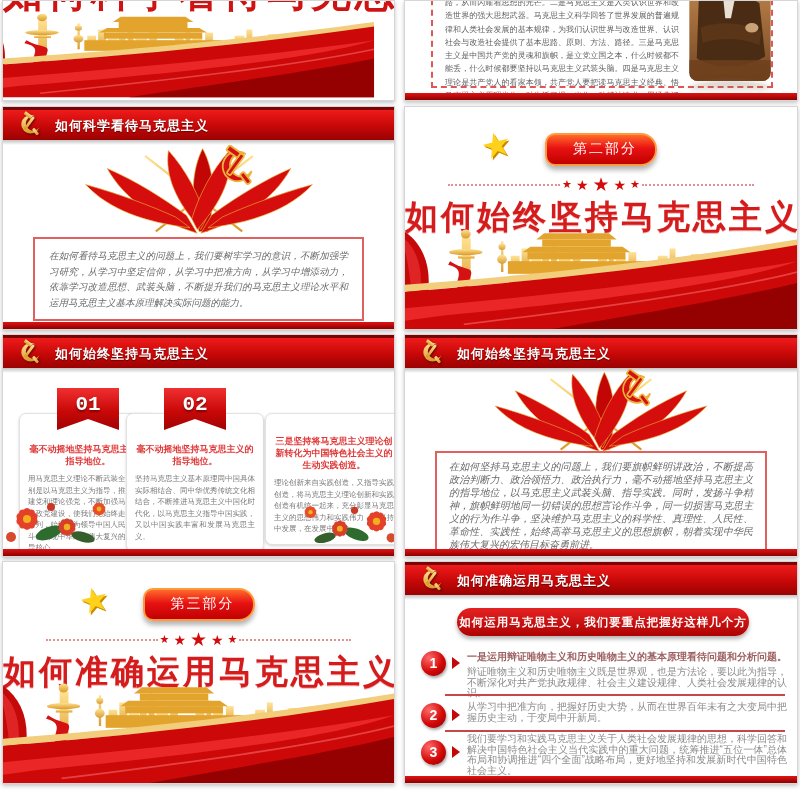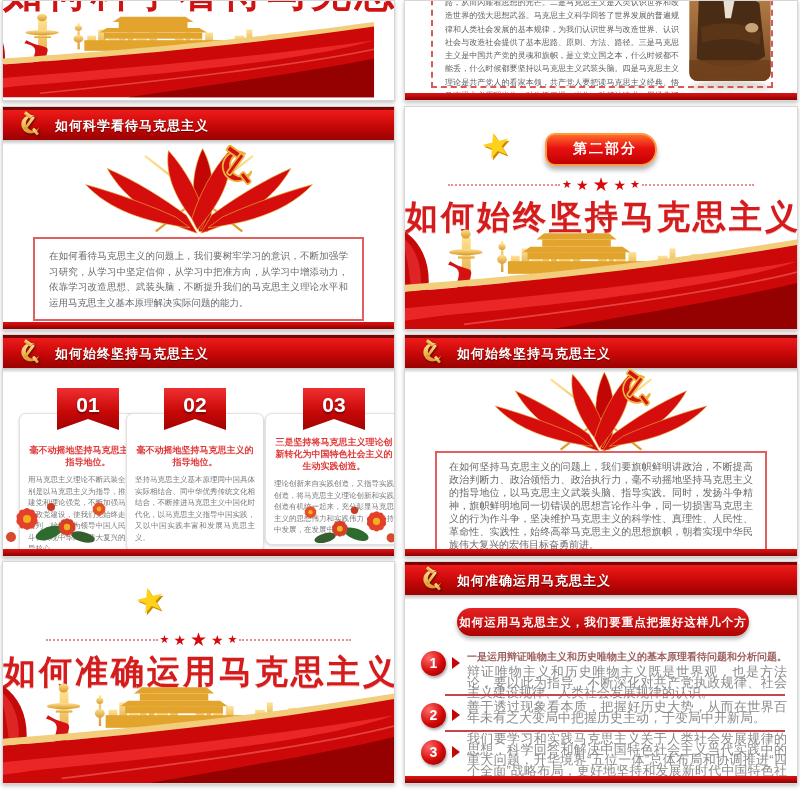--- a/index.html
+++ b/index.html
@@ -15,39 +15,39 @@
   .hdr .emb{position:absolute;left:12px;top:1px;width:28px;height:28px;filter:drop-shadow(1px 1px 1px rgba(0,0,0,.5));}
   .hdr .ttl{position:absolute;left:52px;top:7px;color:#fff;font-size:13px;font-weight:bold;
             letter-spacing:1px;text-shadow:0 1px 1px rgba(0,0,0,.45);white-space:nowrap;}
   .hdr-sh{height:5px;background:linear-gradient(180deg,#c3c3c3,#ffffff);}
 
   .strip{position:absolute;left:0;bottom:0;width:100%;height:7px;
          background:linear-gradient(180deg,#e21414,#8d0000);}
 
   
   .pbox{position:absolute;left:30px;right:30px;border:2px solid #e06060;background:#fff;}
-  .pbox p{margin:0;color:#696969;text-align:justify;}
+  .pbox p{margin:0;color:#696969;text-align:justify;font-style:italic;}
 
   
   .badge-wrap{position:absolute;left:0;right:0;text-align:center;}
   .badge{position:relative;display:inline-block;background:linear-gradient(180deg,#ff6a2a 0%,#e81212 45%,#c10000 100%);
-         border:2px solid #ff9a3c;border-radius:10px 16px 16px 10px;color:#fff;font-weight:bold;
+         border:2px solid #ff9a3c;border-radius:10px 16px 16px 10px;color:#fff;font-weight:normal;
          font-size:14px;letter-spacing:2px;padding:5px 18px 6px 26px;box-shadow:0 4px 5px rgba(0,0,0,.3);}
   .badge-star{position:absolute;margin-left:-64px;margin-top:-8px;font-size:34px;color:#ffd11a;
               text-shadow:1px 2px 0 #c88a00;transform:rotate(-14deg);z-index:2;}
   .stars{position:absolute;left:11%;right:11%;display:flex;align-items:center;}
   .stars:before,.stars:after{content:"";flex:1;border-top:2px dotted #e49090;}
   .stars span{color:#d40b0b;margin:0 2px;line-height:1;}
   .big-title{position:absolute;left:0;right:0;text-align:center;color:#d41c1c;font-size:33px;
              font-weight:bold;letter-spacing:3px;white-space:nowrap;text-shadow:0 1px 0 #f5b5b5;}
   .art{position:absolute;left:0;bottom:0;width:100%;}
 
   
   .card{position:absolute;top:78px;width:138px;min-height:122px;background:#fff;border:1px solid #e2e2e2;
-        border-radius:7px;box-shadow:0 1px 3px rgba(0,0,0,.18);padding:10px 8px 8px;box-sizing:border-box;}
+        border-radius:7px;box-shadow:0 1px 3px rgba(0,0,0,.18);padding:10px 8px 8px;box-sizing:border-box;font-family:Liberation Mono, monospace;}
   .rib{position:absolute;top:-26px;left:50%;transform:translateX(-50%);width:62px;height:42px;
        background:linear-gradient(180deg,#f03030 0%,#c90808 55%,#a20202 100%);
        clip-path:polygon(0 0,100% 0,100% 100%,50% 74%,0 100%);
        color:#fff;font-size:21px;font-weight:bold;text-align:center;line-height:34px;
        text-shadow:0 2px 2px rgba(0,0,0,.4);}
   .card-t{color:#e03a3a;font-weight:bold;font-size:9px;line-height:12px;text-align:center;margin:20px 0 6px;}
   .card-b{color:#7a7a7a;font-size:7.5px;line-height:11.5px;text-align:justify;margin:0;}
 
   
   .banner{position:absolute;left:52px;right:48px;top:46px;height:28px;border-radius:14px;
@@ -55,21 +55,21 @@
           font-size:11.5px;text-align:center;line-height:28px;letter-spacing:1px;
           box-shadow:0 3px 4px rgba(0,0,0,.3);}
   .hitem{position:absolute;left:16px;right:10px;}
   .ncir{position:absolute;left:0;top:1px;width:25px;height:25px;border-radius:50%;
         background:radial-gradient(circle at 32% 28%,#ff6a6a,#d40808 55%,#8c0000);
         color:#fff;font-size:14px;font-weight:bold;text-align:center;line-height:25px;
         box-shadow:1px 2px 3px rgba(0,0,0,.35);}
   .harr{position:absolute;left:31px;top:7px;width:0;height:0;border-left:8px solid #c40808;
         border-top:6px solid transparent;border-bottom:6px solid transparent;}
   .ht{margin:0 0 3px 46px;color:#9d6060;font-size:10px;font-weight:bold;}
-  .hb{margin:0 0 0 46px;color:#8b8b8b;font-size:13px;line-height:10.5px;text-align:justify;}
+  .hb{margin:0 0 0 46px;color:#8b8b8b;font-size:10px;line-height:10.5px;text-align:justify;}
   .hline{position:absolute;left:24px;right:2px;height:0;border-bottom:2px solid #c64747;}
 
   
   .dash{position:absolute;left:26px;right:24px;top:-12px;height:95px;border:2px dashed #e05555;}
   .bp{position:absolute;left:40px;width:234px;top:-5px;font-size:8px;line-height:13.3px;
       color:#5e5e5e;text-align:justify;margin:0;}
   .portrait{position:absolute;left:282px;top:-32px;width:86px;height:112px;}
   .refl{position:absolute;left:284px;top:80px;width:82px;height:13px;border-radius:50%;
         background:linear-gradient(180deg,rgba(140,110,85,.4),rgba(255,255,255,0));filter:blur(2px);}
 
@@ -289,21 +289,20 @@
         <div class="rib">01</div>
         <p class="card-t">毫不动摇地坚持马克思主义的指导地位。</p>
         <p class="card-b">用马克思主义理论不断武装全党，特别是以马克思主义为指导，推进思想建党和理论强党，不断加强马克思主义政党建设，使我们党始终走在时代前列，始终成为领导中国人民团结奋斗、实现中华民族伟大复兴的坚强领导核心。</p>
       </div>
       <div class="card" style="left:123px">
         <div class="rib">02</div>
         <p class="card-t">毫不动摇地坚持马克思主义的指导地位。</p>
         <p class="card-b">坚持马克思主义基本原理同中国具体实际相结合、同中华优秀传统文化相结合，不断推进马克思主义中国化时代化，以马克思主义指导中国实践，又以中国实践丰富和发展马克思主义。</p>
       </div>
       <div class="card" style="left:262px">
-        <div class="rib">03</div>
         <p class="card-t" style="margin-top:12px">三是坚持将马克思主义理论创新转化为中国特色社会主义的生动实践创造。</p>
         <p class="card-b">理论创新来自实践创造，又指导实践创造，将马克思主义理论创新和实践创造有机统一起来，充分彰显马克思主义的思想伟力和实践伟力，在坚持中发展，在发展中坚持。</p>
       </div>
 
       <svg style="position:absolute;left:-6px;bottom:5px;width:120px;height:80px" viewBox="0 0 120 80">
           <use href="#flowers"></use>
         </svg>
       <svg style="position:absolute;right:-10px;bottom:5px;width:110px;height:74px;transform:scale(-1,1)" viewBox="0 0 120 80">
           <use href="#flowers"></use>
         </svg>
@@ -327,20 +326,21 @@
         <p style="font-size:10px;line-height:13px">在如何坚持马克思主义的问题上，我们要旗帜鲜明讲政治，不断提高政治判断力、政治领悟力、政治执行力，毫不动摇地坚持马克思主义的指导地位，以马克思主义武装头脑、指导实践。同时，发扬斗争精神，旗帜鲜明地同一切错误的思想言论作斗争，同一切损害马克思主义的行为作斗争，坚决维护马克思主义的科学性、真理性、人民性、革命性、实践性，始终高举马克思主义的思想旗帜，朝着实现中华民族伟大复兴的宏伟目标奋勇前进。</p>
       </div>
       <div class="strip"></div>
     </div>
   </div>
 
   <div class="cell" style="left:2px;top:561px;width:393px;height:223px">
     <div class="slide">
       <div class="badge-wrap" style="top:26px">
         <span class="badge-star">★</span>
+        <span class="badge">第三部分</span>
       </div>
       <div class="stars" style="top:68px">
         <span style="font-size:11px">★</span>
           <span style="font-size:14px">★</span>
           <span style="font-size:19px">★</span>
           <span style="font-size:14px">★</span>
           <span style="font-size:11px">★</span>
       </div>
       <div class="big-title" style="top:88px">如何准确运用马克思主义</div>
       <svg class="art" style="height:104px" viewBox="0 0 400 115" preserveAspectRatio="none">
@@ -363,26 +363,26 @@
       <div class="hitem" style="top:88px">
         <div class="ncir">1</div>
         <div class="harr"></div>
         <p class="ht">一是运用辩证唯物主义和历史唯物主义的基本原理看待问题和分析问题。</p>
         <p class="hb">辩证唯物主义和历史唯物主义既是世界观，也是方法论，要以此为指导，不断深化对共产党执政规律、社会主义建设规律、人类社会发展规律的认识。</p>
         <div class="hline" style="top:44px"></div>
       </div>
       <div class="hitem" style="top:140px">
         <div class="ncir">2</div>
         <div class="harr"></div>
-        <p class="hb">善于透过现象看本质，把握好历史大势，从而在世界百年未有之大变局中把握历史主动，于变局中开新局。</p>
+        <p class="hb">从学习中把准方向，把握好历史大势，从而在世界百年未有之大变局中把握历史主动，于变局中开新局。</p>
         <div class="hline" style="top:28px"></div>
       </div>
       <div class="hitem" style="top:172px">
         <div class="ncir" style="top:6px">3</div>
         <div class="harr" style="top:12px"></div>
-        <p class="hb">我们要学习和实践马克思主义关于人类社会发展规律的思想，科学回答和解决中国特色社会主义当代实践中的重大问题，升华境界“五位一体”总体布局和协调推进“四个全面”战略布局，更好地坚持和发展新时代中国特色社会主义。</p>
+        <p class="hb">我们要学习和实践马克思主义关于人类社会发展规律的思想，科学回答和解决中国特色社会主义当代实践中的重大问题，统筹推进“五位一体”总体布局和协调推进“四个全面”战略布局，更好地坚持和发展新时代中国特色社会主义。</p>
         <div class="hline" style="top:42px"></div>
       </div>
       <div class="strip"></div>
     </div>
   </div>
 
 </div>
 
 </body></html>

